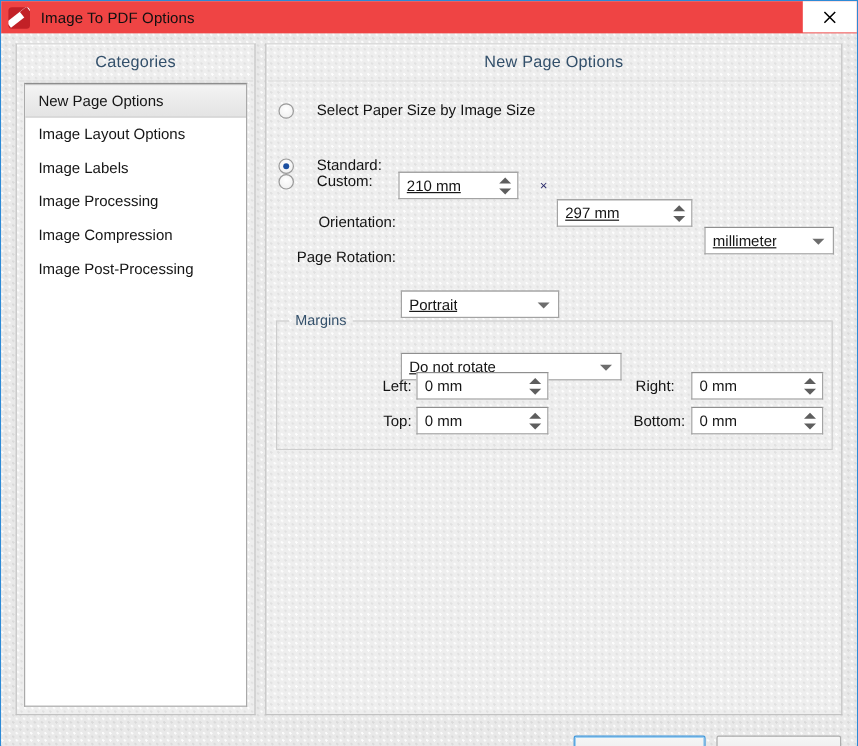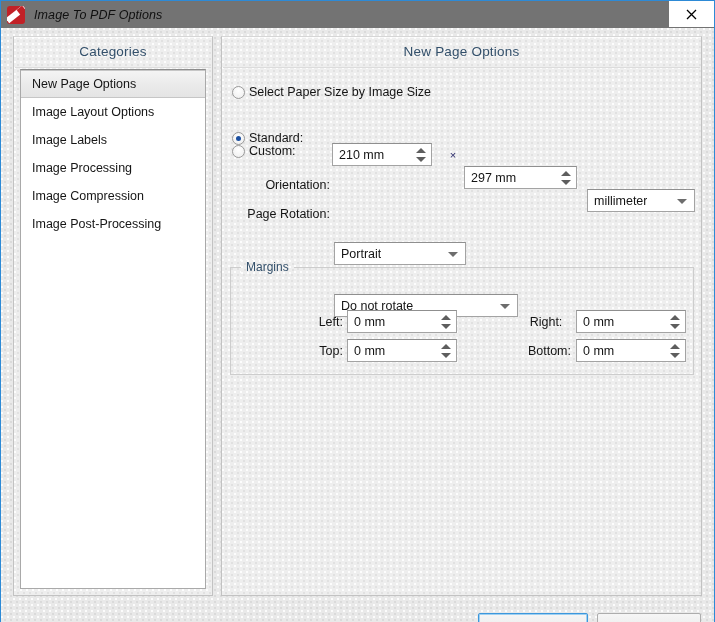--- a/index.html
+++ b/index.html
@@ -25,24 +25,23 @@
     border: 1px solid #2d8ad6;
     background: #f0f0f0;
   }
 
   
   #titlebar {
     position: absolute;
     left: 0; top: 0;
     width: 713px;
     height: 27px;
-    background: #737373;
+    background: #ef4444;
     display: flex;
     align-items: center;
-    font-style: italic;
   }
   #app-icon {
     width: 18px; height: 18px;
     margin-left: 6px;
     border-radius: 3px;
     background: #c22127;
     position: relative;
     overflow: hidden;
     flex: none;
   }
@@ -98,20 +97,21 @@
     position: absolute;
     box-sizing: border-box;
     border: 1px solid #c2c2c2;
     border-top-color: #d6d6d6;
     background-color: #eeeeee;
     background-image:
       radial-gradient(circle at 1px 1px, rgba(255,255,255,.9) 1px, transparent 1px),
       radial-gradient(circle at 4px 4px, rgba(205,205,205,.4) 1px, transparent 1px);
     background-size: 6px 6px, 6px 6px;
     box-shadow: 0 1px 0 rgba(255,255,255,.7) inset;
+    text-decoration: underline;
   }
   #left-panel  { left: 12px; top: 8px;  width: 200px; height: 560px; }
   #right-panel { left: 220px; top: 8px; width: 481px; height: 560px; }
 
   .panel-heading {
     position: absolute;
     left: 0; top: 7px;
     width: 100%;
     text-align: center;
     font-size: 13.5px;
@@ -170,21 +170,21 @@
   }
   .radio.checked::after {
     content: "";
     position: absolute;
     left: 3px; top: 3px;
     width: 5px; height: 5px;
     border-radius: 50%;
     background: #1b4fa0;
   }
   .radio-label {
-    margin-left: 4px;
+    margin-left: 19px;
     font-size: 12.5px;
     color: #141414;
     white-space: nowrap;
   }
 
   .field-label {
     font-size: 12.5px;
     color: #141414;
     text-align: right;
     white-space: nowrap;

